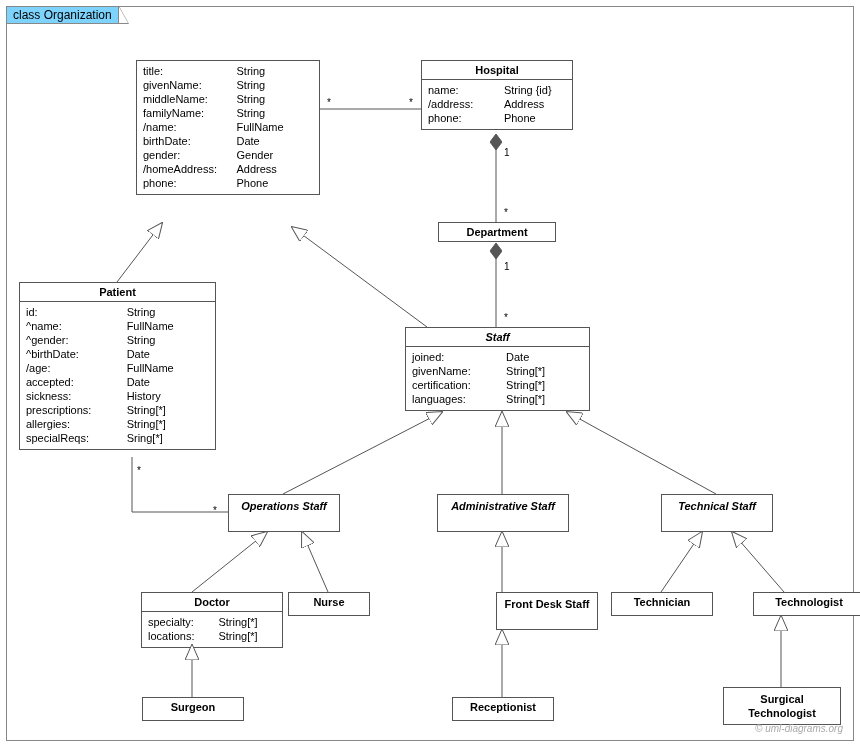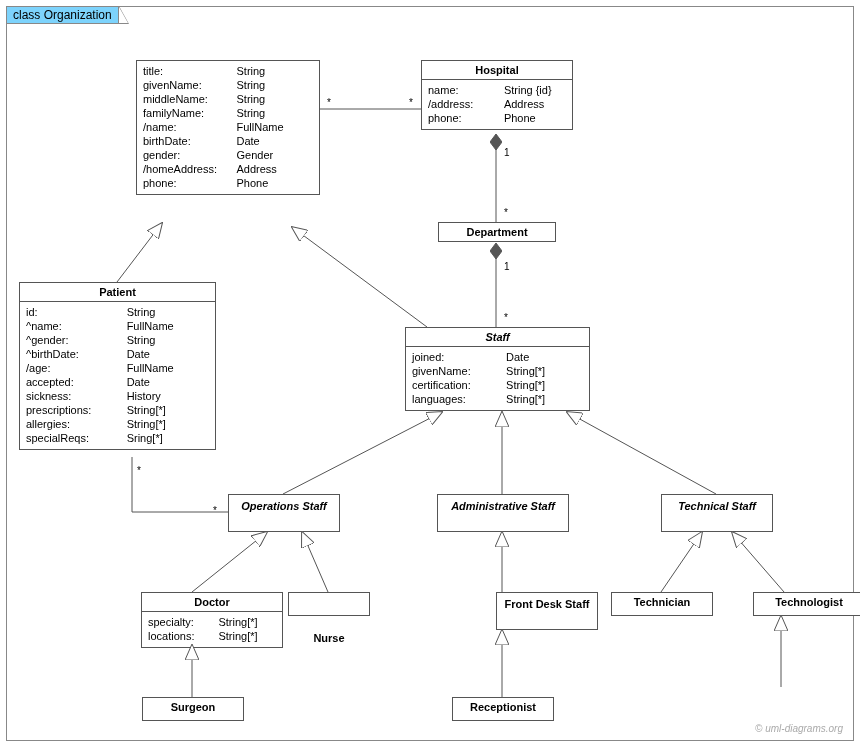--- a/index.html
+++ b/index.html
@@ -270,37 +270,40 @@
             </tr>
         <tr>
               <td>locations:</td>
               <td>String[*]</td>
             </tr>
       </tbody>
         </table>
     </div>
   </div>
   <div class="class-box" style="left:281px; top:585px; width:80px; height:22px;">
-    <div class="class-name" style="border-bottom:none;margin-top:36px;">Nurse</div>
+    <div class="class-name" style="border-bottom:none;">Nurse</div>
   </div>
   <div class="class-box" style="left:445px; top:585px; width:100px; height:36px;margin-left:44px;">
     <div class="class-name" style="border-bottom:none; line-height:14px; padding:4px;">Front Desk Staff</div>
   </div>
   <div class="class-box" style="left:604px; top:585px; width:100px; height:22px;">
     <div class="class-name" style="border-bottom:none;">Technician</div>
   </div>
   <div class="class-box" style="left:722px; top:585px; width:110px; height:22px;margin-left:24px;">
     <div class="class-name" style="border-bottom:none;">Technologist</div>
   </div>
 
   <div class="class-box" style="left:135px; top:690px; width:100px; height:22px;">
     <div class="class-name" style="border-bottom:none;">Surgeon</div>
   </div>
   <div class="class-box" style="left:445px; top:690px; width:100px; height:22px;">
     <div class="class-name" style="border-bottom:none;">Receptionist</div>
+  </div>
+  <div class="class-box" style="left:716px; top:680px; width:116px; height:36px;">
+    <div class="class-name" style="border-bottom:none; line-height:14px; padding:4px;">Surgical Technologist</div>
   </div>
 
   <div class="mult" style="left:320px; top:90px;">*</div>
   <div class="mult" style="left:402px; top:90px;">*</div>
   <div class="mult" style="left:497px; top:140px;">1</div>
   <div class="mult" style="left:497px; top:200px;">*</div>
   <div class="mult" style="left:497px; top:254px;">1</div>
   <div class="mult" style="left:497px; top:305px;">*</div>
   <div class="mult" style="left:130px; top:458px;">*</div>
   <div class="mult" style="left:206px; top:498px;">*</div>

